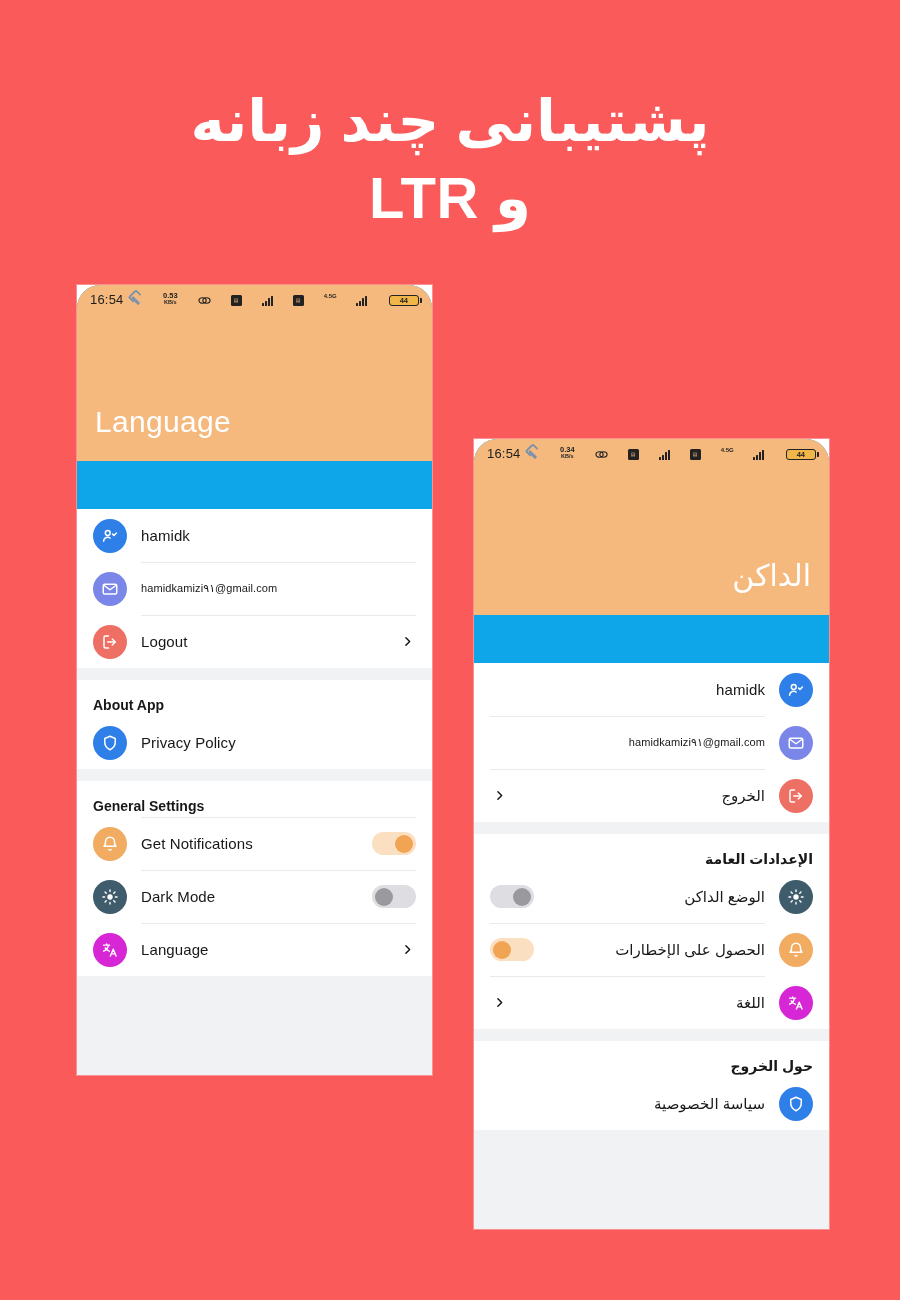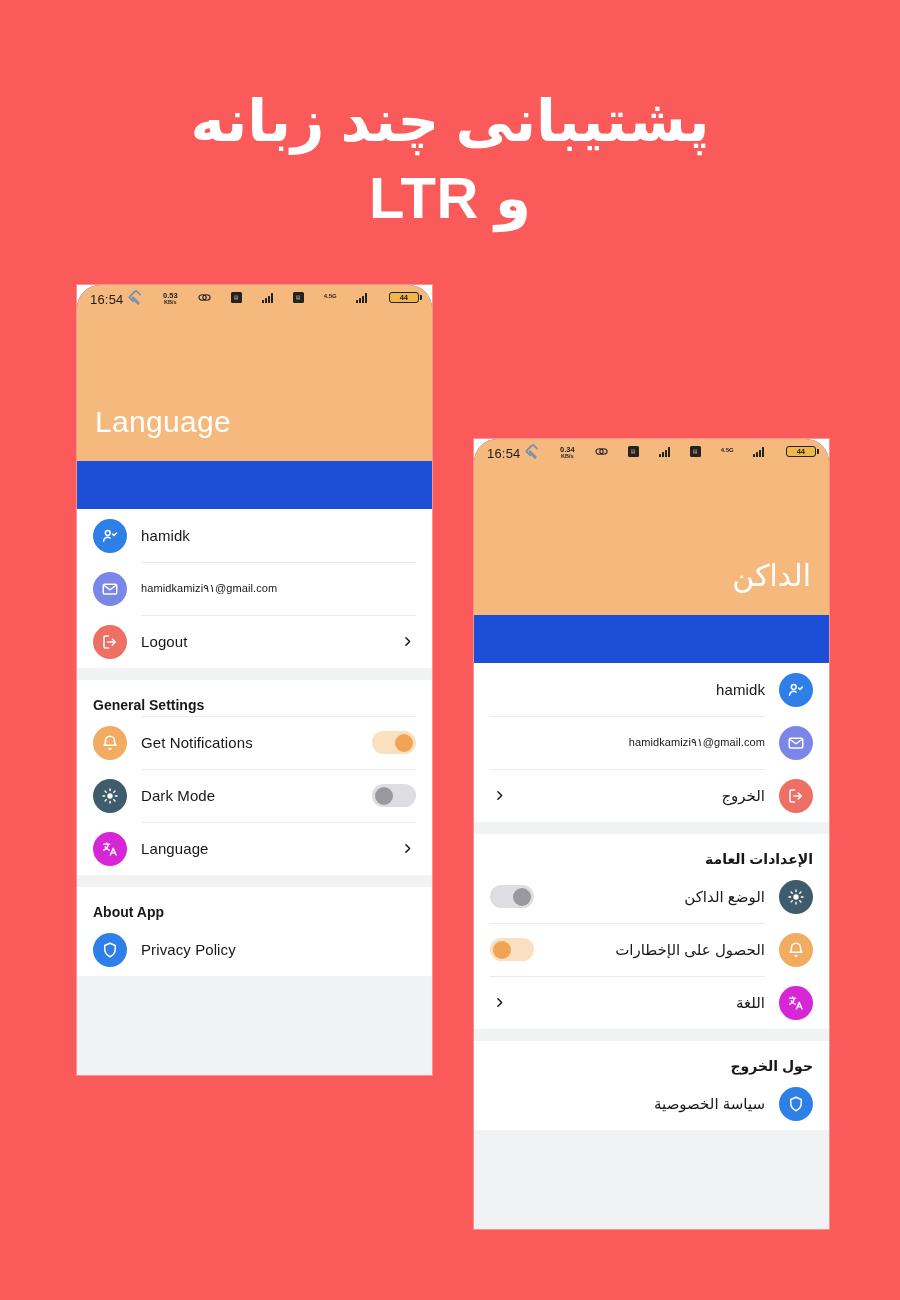--- a/index.html
+++ b/index.html
@@ -59,21 +59,21 @@
     left: 474px;
     top: 439px;
     width: 355px;
     height: 790px;
   }
 
   .screen {
     position: relative;
     width: 100%;
     height: 844px;
-    background: #1d4ed8;
+    background: #0ea5e9;
     overflow: hidden;
     border-radius: 23px;
   }
 
   
   .status-bar {
     height: 28px;
     background: #F5B97E;
     display: flex;
     align-items: center;
@@ -108,21 +108,21 @@
     position: absolute;
     left: 2.5px; top: 0px;
     width: 8px; height: 6px;
     border: 2px solid #7b92ad;
     border-radius: 3px 3px 0 0;
     border-bottom: none;
   }
 
   .status-right {
     display: flex;
-    align-items: flex-start;
+    align-items: flex-end;
     gap: 20px;
   }
   .netspeed {
     display: flex;
     flex-direction: column;
     align-items: center;
     line-height: 1;
     font-size: 7px;
     font-weight: bold;
     color: #222;
@@ -441,20 +441,32 @@
           <span class="row-label">Logout</span>
           <span class="chevron">
             <svg viewBox="0 0 24 24" fill="none" stroke="#111" stroke-width="2.6" stroke-linecap="round" stroke-linejoin="round">
                 <path d="M9 5l7 7-7 7"></path>
               </svg>
           </span>
         </div>
       </div>
 
       <div class="card gap">
+        <div class="section-title">About App</div>
+        <div class="row" style="border:0">
+          <span class="icon-circle" style="background:#2F7FE8">
+            <svg viewBox="0 0 24 24" fill="none" stroke="#fff" stroke-width="2" stroke-linecap="round" stroke-linejoin="round">
+              <path d="M12 3l7 3v5c0 4.5-3 8-7 10-4-2-7-5.5-7-10V6z"></path>
+            </svg>
+          </span>
+          <span class="row-label">Privacy Policy</span>
+        </div>
+      </div>
+
+      <div class="card gap">
         <div class="section-title">General Settings</div>
         <div class="row with-divider" style="border:0">
           <span class="icon-circle" style="background:#F2AC62">
             <svg viewBox="0 0 24 24" fill="none" stroke="#fff" stroke-width="2" stroke-linecap="round" stroke-linejoin="round">
               <path d="M6 9a6 6 0 0 1 12 0c0 5 2 6 2 6H4s2-1 2-6z"></path>
                 <path d="M10.5 19.5a2 2 0 0 0 3 0"></path>
             </svg>
           </span>
           <span class="row-label">Get Notifications</span>
           <span class="toggle on">
@@ -479,32 +491,20 @@
               <path d="M3.5 5.5h8M7.5 4v1.5M9.8 5.5c-.4 4-2.6 6.6-6.3 8.1M5.6 9.2c1 1.9 2.8 3.5 5.4 4.4"></path>
               <path d="M12.5 20l3.8-9 3.8 9M14 17.2h4.6"></path>
             </svg>
           </span>
           <span class="row-label">Language</span>
           <span class="chevron">
             <svg viewBox="0 0 24 24" fill="none" stroke="#111" stroke-width="2.6" stroke-linecap="round" stroke-linejoin="round">
                 <path d="M9 5l7 7-7 7"></path>
               </svg>
           </span>
-        </div>
-      </div>
-
-      <div class="card gap">
-        <div class="section-title">About App</div>
-        <div class="row" style="border:0">
-          <span class="icon-circle" style="background:#2F7FE8">
-            <svg viewBox="0 0 24 24" fill="none" stroke="#fff" stroke-width="2" stroke-linecap="round" stroke-linejoin="round">
-              <path d="M12 3l7 3v5c0 4.5-3 8-7 10-4-2-7-5.5-7-10V6z"></path>
-            </svg>
-          </span>
-          <span class="row-label">Privacy Policy</span>
         </div>
       </div>
     </div>
 
     <div class="bottom-nav">
       <span class="nav-item">
         <svg viewBox="0 0 24 24" fill="none" stroke-width="1.8" stroke-linecap="round" stroke-linejoin="round">
             <path d="M4 10.5L12 4l8 6.5V20H4z"></path>
             <path d="M10 20v-5h4v5"></path>
           </svg>

